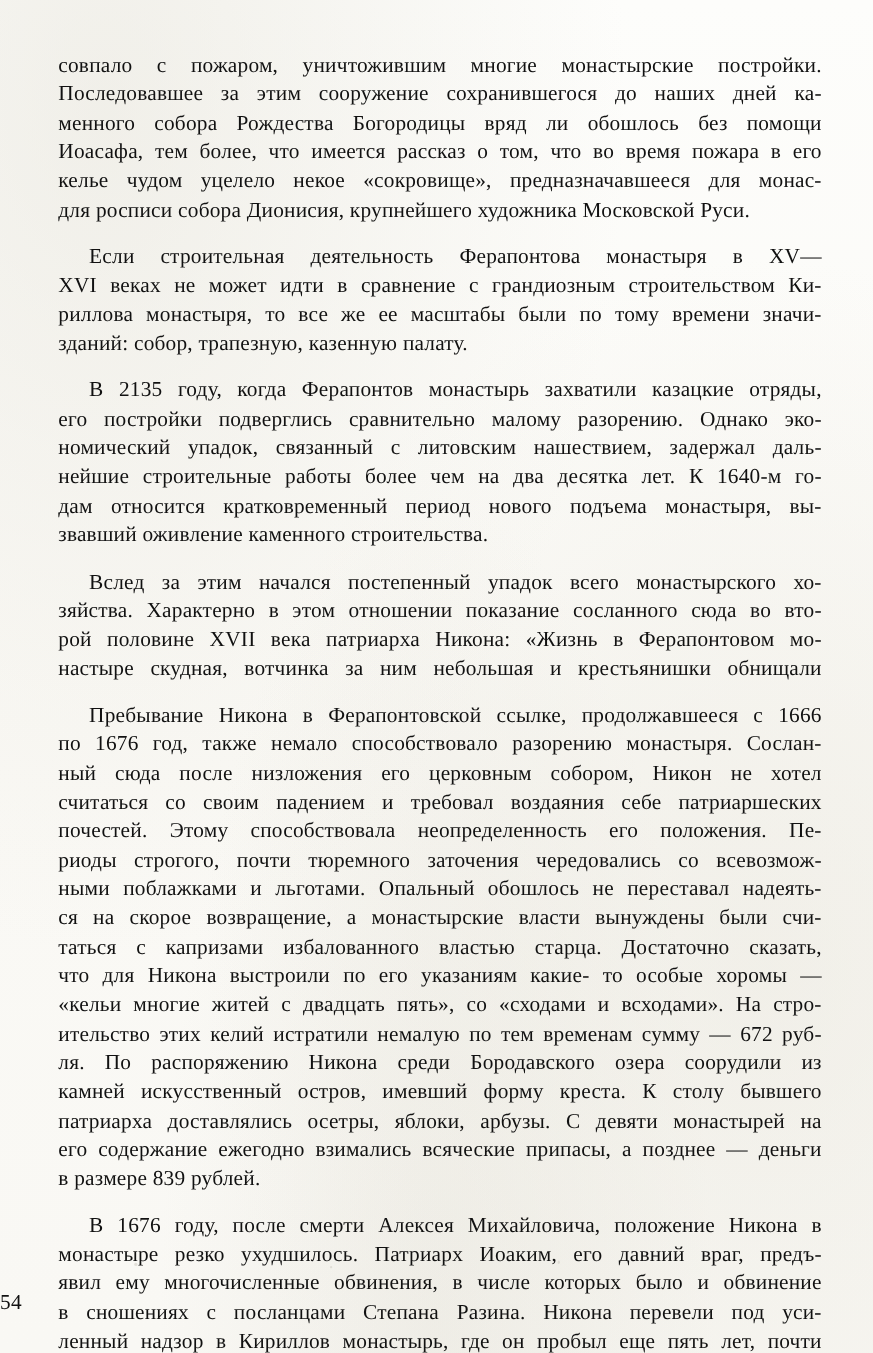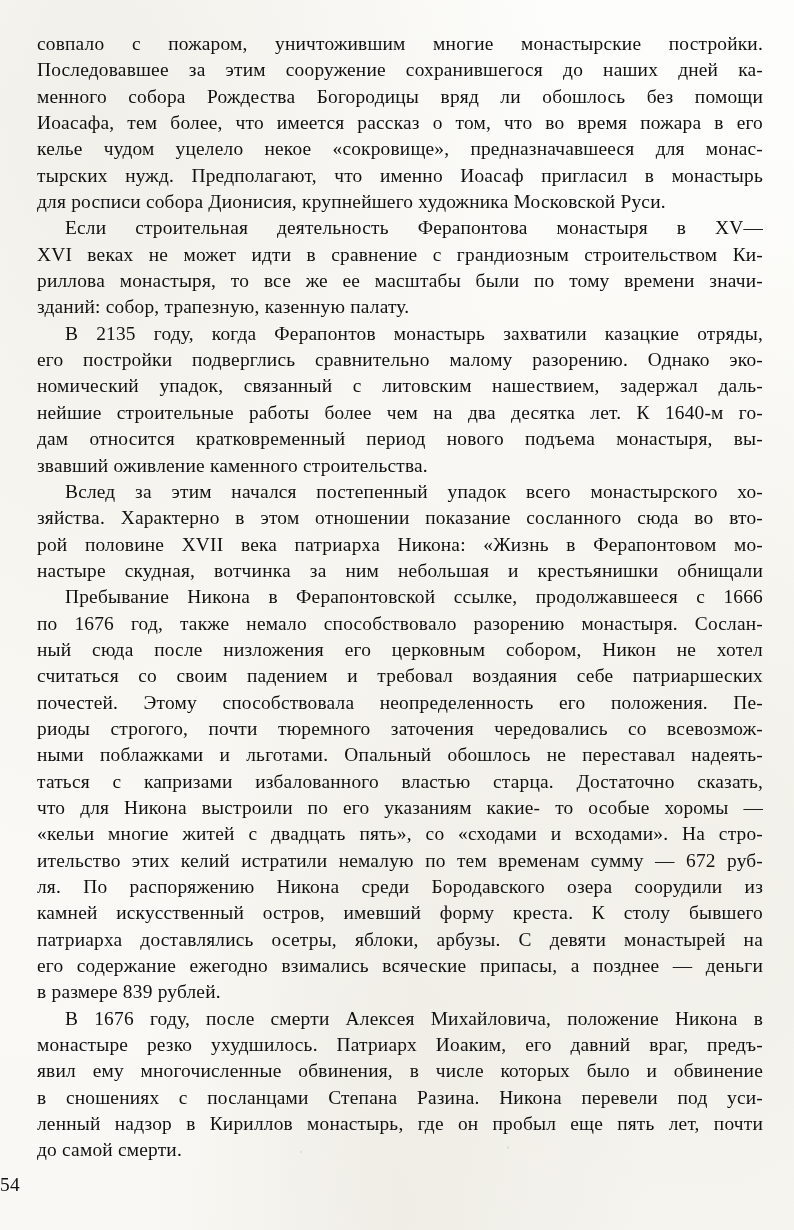--- a/index.html
+++ b/index.html
@@ -30,21 +30,21 @@
   }
 
   #text-block {
     position: absolute;
     left: 37px;
     top: 31px;
     width: 726px;
   }
 
   p.para {
-    margin: 0;
+    margin: 16px;
     padding: 0;
     text-align: justify;
     text-align-last: left;
     font-size: 19.4px;
     line-height: 26.35px;
     letter-spacing: 0.01em;
     word-spacing: 0.005em;
     text-indent: 28px;
     hyphens: none;
     -webkit-hyphens: none;
@@ -91,21 +91,20 @@
 
 <div id="page">
 
   <div id="text-block">
       <p class="para">
         <span class="ln">совпало с пожаром, уничтожившим многие монастырские постройки.</span>
         <span class="ln">Последовавшее за этим сооружение сохранившегося до наших дней ка-</span>
         <span class="ln">менного собора Рождества Богородицы вряд ли обошлось без помощи</span>
         <span class="ln">Иоасафа, тем более, что имеется рассказ о том, что во время пожара в его</span>
         <span class="ln">келье чудом уцелело некое «сокровище», предназначавшееся для монас-</span>
-        <span class="ln">тырских нужд. Предполагают, что именно Иоасаф пригласил в монастырь</span>
         <span class="ln last">для росписи собора Дионисия, крупнейшего художника Московской Руси.</span>
       </p>
       <p class="para">
         <span class="ln first">Если строительная деятельность Ферапонтова монастыря в XV—</span>
         <span class="ln">XVI веках не может идти в сравнение с грандиозным строительством Ки-</span>
         <span class="ln">риллова монастыря, то все же ее масштабы были по тому времени значи-</span>
         <span class="ln last">зданий: собор, трапезную, казенную палату.</span>
       </p>
       <p class="para">
         <span class="ln first">В 2135 году, когда Ферапонтов монастырь захватили казацкие отряды,</span>
@@ -122,20 +121,21 @@
         <span class="ln">настыре скудная, вотчинка за ним небольшая и крестьянишки обнищали</span>
       </p>
       <p class="para">
         <span class="ln first">Пребывание Никона в Ферапонтовской ссылке, продолжавшееся с 1666</span>
         <span class="ln">по 1676 год, также немало способствовало разорению монастыря. Сослан-</span>
         <span class="ln">ный сюда после низложения его церковным собором, Никон не хотел</span>
         <span class="ln">считаться со своим падением и требовал воздаяния себе патриаршеских</span>
         <span class="ln">почестей. Этому способствовала неопределенность его положения. Пе-</span>
         <span class="ln">риоды строгого, почти тюремного заточения чередовались со всевозмож-</span>
         <span class="ln">ными поблажками и льготами. Опальный обошлось не переставал надеять-</span>
+        <span class="ln">ся на скорое возвращение, а монастырские власти вынуждены были счи-</span>
         <span class="ln">таться с капризами избалованного властью старца. Достаточно сказать,</span>
         <span class="ln">что для Никона выстроили по его указаниям какие- то особые хоромы —</span>
         <span class="ln">«кельи многие житей с двадцать пять», со «сходами и всходами». На стро-</span>
         <span class="ln">ительство этих келий истратили немалую по тем временам сумму — 672 руб-</span>
         <span class="ln">ля. По распоряжению Никона среди Бородавского озера соорудили из</span>
         <span class="ln">камней искусственный остров, имевший форму креста. К столу бывшего</span>
         <span class="ln">патриарха доставлялись осетры, яблоки, арбузы. С девяти монастырей на</span>
         <span class="ln">его содержание ежегодно взимались всяческие припасы, а позднее — деньги</span>
         <span class="ln last">в размере 839 рублей.</span>
       </p>

